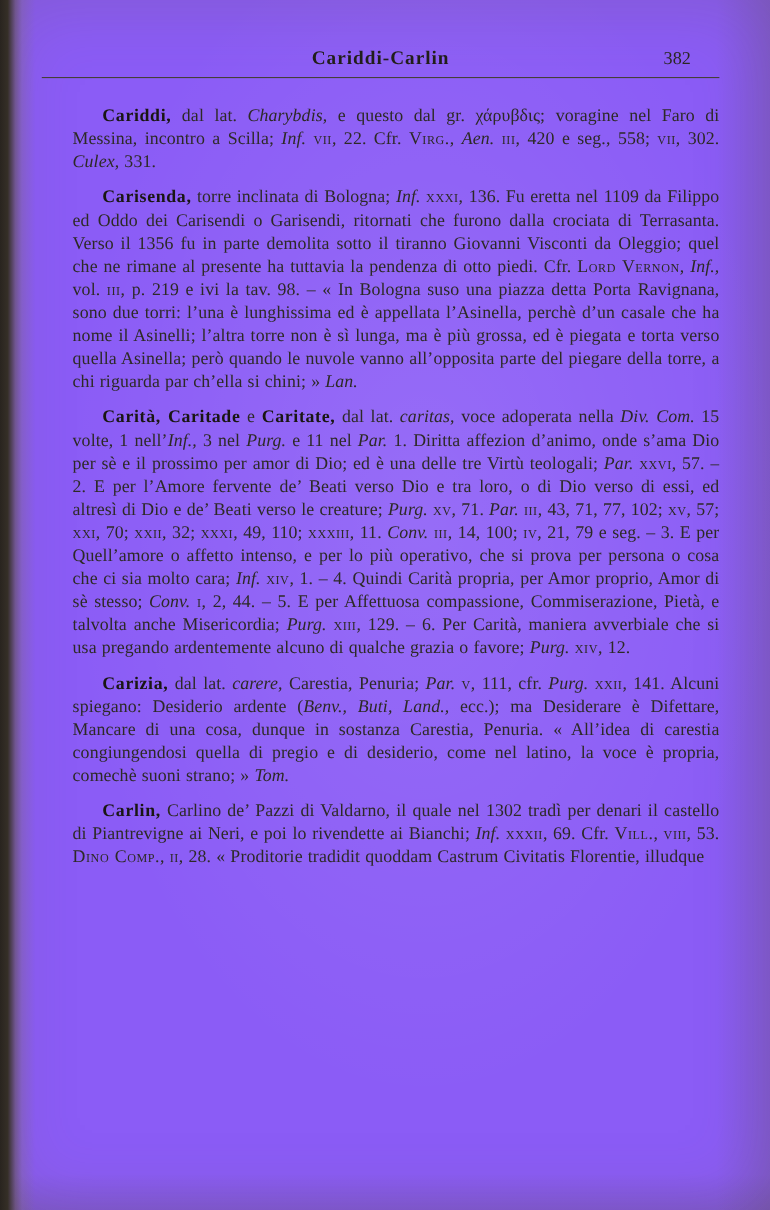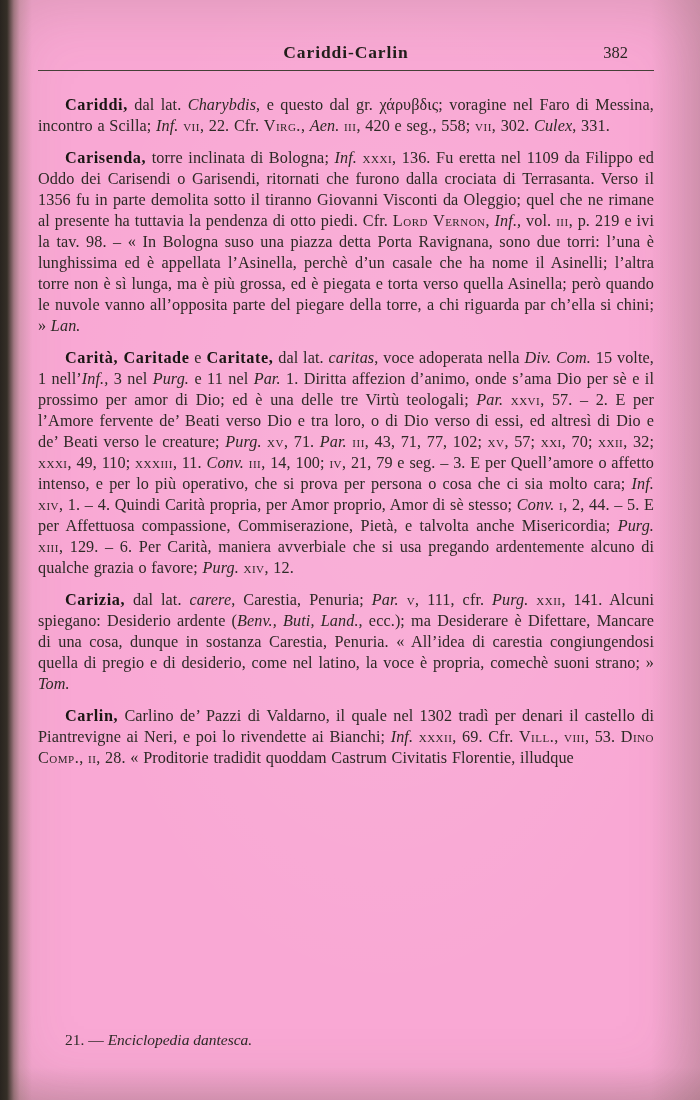--- a/index.html
+++ b/index.html
@@ -69,20 +69,21 @@
     color: #2a2723;
   }
   .head-rule {
     margin-top: 6px;
     border-top: 1.6px solid #453f37;
   }
   .entry-list {
     margin-top: 24px;
     max-height: 936px;
     overflow: hidden;
+    margin-left: 28px;
   }
   p.entry {
     margin: 0 0 11px 0;
     text-indent: 27px;
     text-align: justify;
     font-size: 16.2px;
     line-height: 21px;
     letter-spacing: 0.1px;
     word-spacing: 0.5px;
   }
@@ -94,32 +95,29 @@
     left: 65px;
     top: 1031px;
     font-size: 15.5px;
     color: #2d2a26;
     z-index: 1;
   }
 </style>
 </head>
 <body>
 
-<div class="scan" style="background: #f9a8d4; color: rgb(45, 42, 38);">
+<div class="scan" style="background: #8b5cf6; color: rgb(45, 42, 38);">
   <div class="binding-shadow"></div>
   <div class="page-inner">
     <header class="running-head">
       <span class="head-title">Cariddi-Carlin</span>
       <span class="head-page-number">382</span>
     </header>
     <div class="head-rule"></div>
     <main class="entry-list">
         <p class="entry"><span class="seg-b">Cariddi,</span><span> dal lat. </span><span class="seg-i">Charybdis</span><span>, e questo dal gr. χάρυβδις; voragine nel Faro di Messina, incontro a Scilla; </span><span class="seg-i">Inf.</span><span> </span><span class="seg-c">vii</span><span>, 22. Cfr. </span><span class="seg-c">Virg.</span><span>, </span><span class="seg-i">Aen.</span><span> </span><span class="seg-c">iii</span><span>, 420 e seg., 558; </span><span class="seg-c">vii</span><span>, 302. </span><span class="seg-i">Culex</span><span>, 331.</span></p>
         <p class="entry"><span class="seg-b">Carisenda,</span><span> torre inclinata di Bologna; </span><span class="seg-i">Inf.</span><span> </span><span class="seg-c">xxxi</span><span>, 136. Fu eretta nel 1109 da Filippo ed Oddo dei Carisendi o Garisendi, ritornati che furono dalla crociata di Terrasanta. Verso il 1356 fu in parte demolita sotto il tiranno Giovanni Visconti da Oleggio; quel che ne rimane al presente ha tuttavia la pendenza di otto piedi. Cfr. </span><span class="seg-c">Lord Vernon</span><span>, </span><span class="seg-i">Inf.,</span><span> vol. </span><span class="seg-c">iii</span><span>, p. 219 e ivi la tav. 98. – « In Bologna suso una piazza detta Porta Ravignana, sono due torri: l’una è lunghissima ed è appellata l’Asinella, perchè d’un casale che ha nome il Asinelli; l’altra torre non è sì lunga, ma è più grossa, ed è piegata e torta verso quella Asinella; però quando le nuvole vanno all’opposita parte del piegare della torre, a chi riguarda par ch’ella si chini; » </span><span class="seg-i">Lan.</span></p>
         <p class="entry"><span class="seg-b">Carità, Caritade</span><span> e </span><span class="seg-b">Caritate,</span><span> dal lat. </span><span class="seg-i">caritas</span><span>, voce adoperata nella </span><span class="seg-i">Div. Com.</span><span> 15 volte, 1 nell’</span><span class="seg-i">Inf.,</span><span> 3 nel </span><span class="seg-i">Purg.</span><span> e 11 nel </span><span class="seg-i">Par.</span><span> 1. Diritta affezion d’animo, onde s’ama Dio per sè e il prossimo per amor di Dio; ed è una delle tre Virtù teologali; </span><span class="seg-i">Par.</span><span> </span><span class="seg-c">xxvi</span><span>, 57. – 2. E per l’Amore fervente de’ Beati verso Dio e tra loro, o di Dio verso di essi, ed altresì di Dio e de’ Beati verso le creature; </span><span class="seg-i">Purg.</span><span> </span><span class="seg-c">xv</span><span>, 71. </span><span class="seg-i">Par.</span><span> </span><span class="seg-c">iii</span><span>, 43, 71, 77, 102; </span><span class="seg-c">xv</span><span>, 57; </span><span class="seg-c">xxi</span><span>, 70; </span><span class="seg-c">xxii</span><span>, 32; </span><span class="seg-c">xxxi</span><span>, 49, 110; </span><span class="seg-c">xxxiii</span><span>, 11. </span><span class="seg-i">Conv.</span><span> </span><span class="seg-c">iii</span><span>, 14, 100; </span><span class="seg-c">iv</span><span>, 21, 79 e seg. – 3. E per Quell’amore o affetto intenso, e per lo più operativo, che si prova per persona o cosa che ci sia molto cara; </span><span class="seg-i">Inf.</span><span> </span><span class="seg-c">xiv</span><span>, 1. – 4. Quindi Carità propria, per Amor proprio, Amor di sè stesso; </span><span class="seg-i">Conv.</span><span> </span><span class="seg-c">i</span><span>, 2, 44. – 5. E per Affettuosa compassione, Commiserazione, Pietà, e talvolta anche Misericordia; </span><span class="seg-i">Purg.</span><span> </span><span class="seg-c">xiii</span><span>, 129. – 6. Per Carità, maniera avverbiale che si usa pregando ardentemente alcuno di qualche grazia o favore; </span><span class="seg-i">Purg.</span><span> </span><span class="seg-c">xiv</span><span>, 12.</span></p>
         <p class="entry"><span class="seg-b">Carizia,</span><span> dal lat. </span><span class="seg-i">carere</span><span>, Carestia, Penuria; </span><span class="seg-i">Par.</span><span> </span><span class="seg-c">v</span><span>, 111, cfr. </span><span class="seg-i">Purg.</span><span> </span><span class="seg-c">xxii</span><span>, 141. Alcuni spiegano: Desiderio ardente (</span><span class="seg-i">Benv., Buti, Land.,</span><span> ecc.); ma Desiderare è Difettare, Mancare di una cosa, dunque in sostanza Carestia, Penuria. « All’idea di carestia congiungendosi quella di pregio e di desiderio, come nel latino, la voce è propria, comechè suoni strano; » </span><span class="seg-i">Tom.</span></p>
         <p class="entry"><span class="seg-b">Carlin,</span><span> Carlino de’ Pazzi di Valdarno, il quale nel 1302 tradì per denari il castello di Piantrevigne ai Neri, e poi lo rivendette ai Bianchi; </span><span class="seg-i">Inf.</span><span> </span><span class="seg-c">xxxii</span><span>, 69. Cfr. </span><span class="seg-c">Vill.</span><span>, </span><span class="seg-c">viii</span><span>, 53. </span><span class="seg-c">Dino Comp.</span><span>, </span><span class="seg-c">ii</span><span>, 28. « Proditorie tradidit quoddam Castrum Civitatis Florentie, illudque</span></p>
       </main>
   </div>
-  <footer class="page-footer">
-    <span>21. — </span><span class="seg-i">Enciclopedia dantesca.</span>
-  </footer>
 </div>
 
 </body></html>

